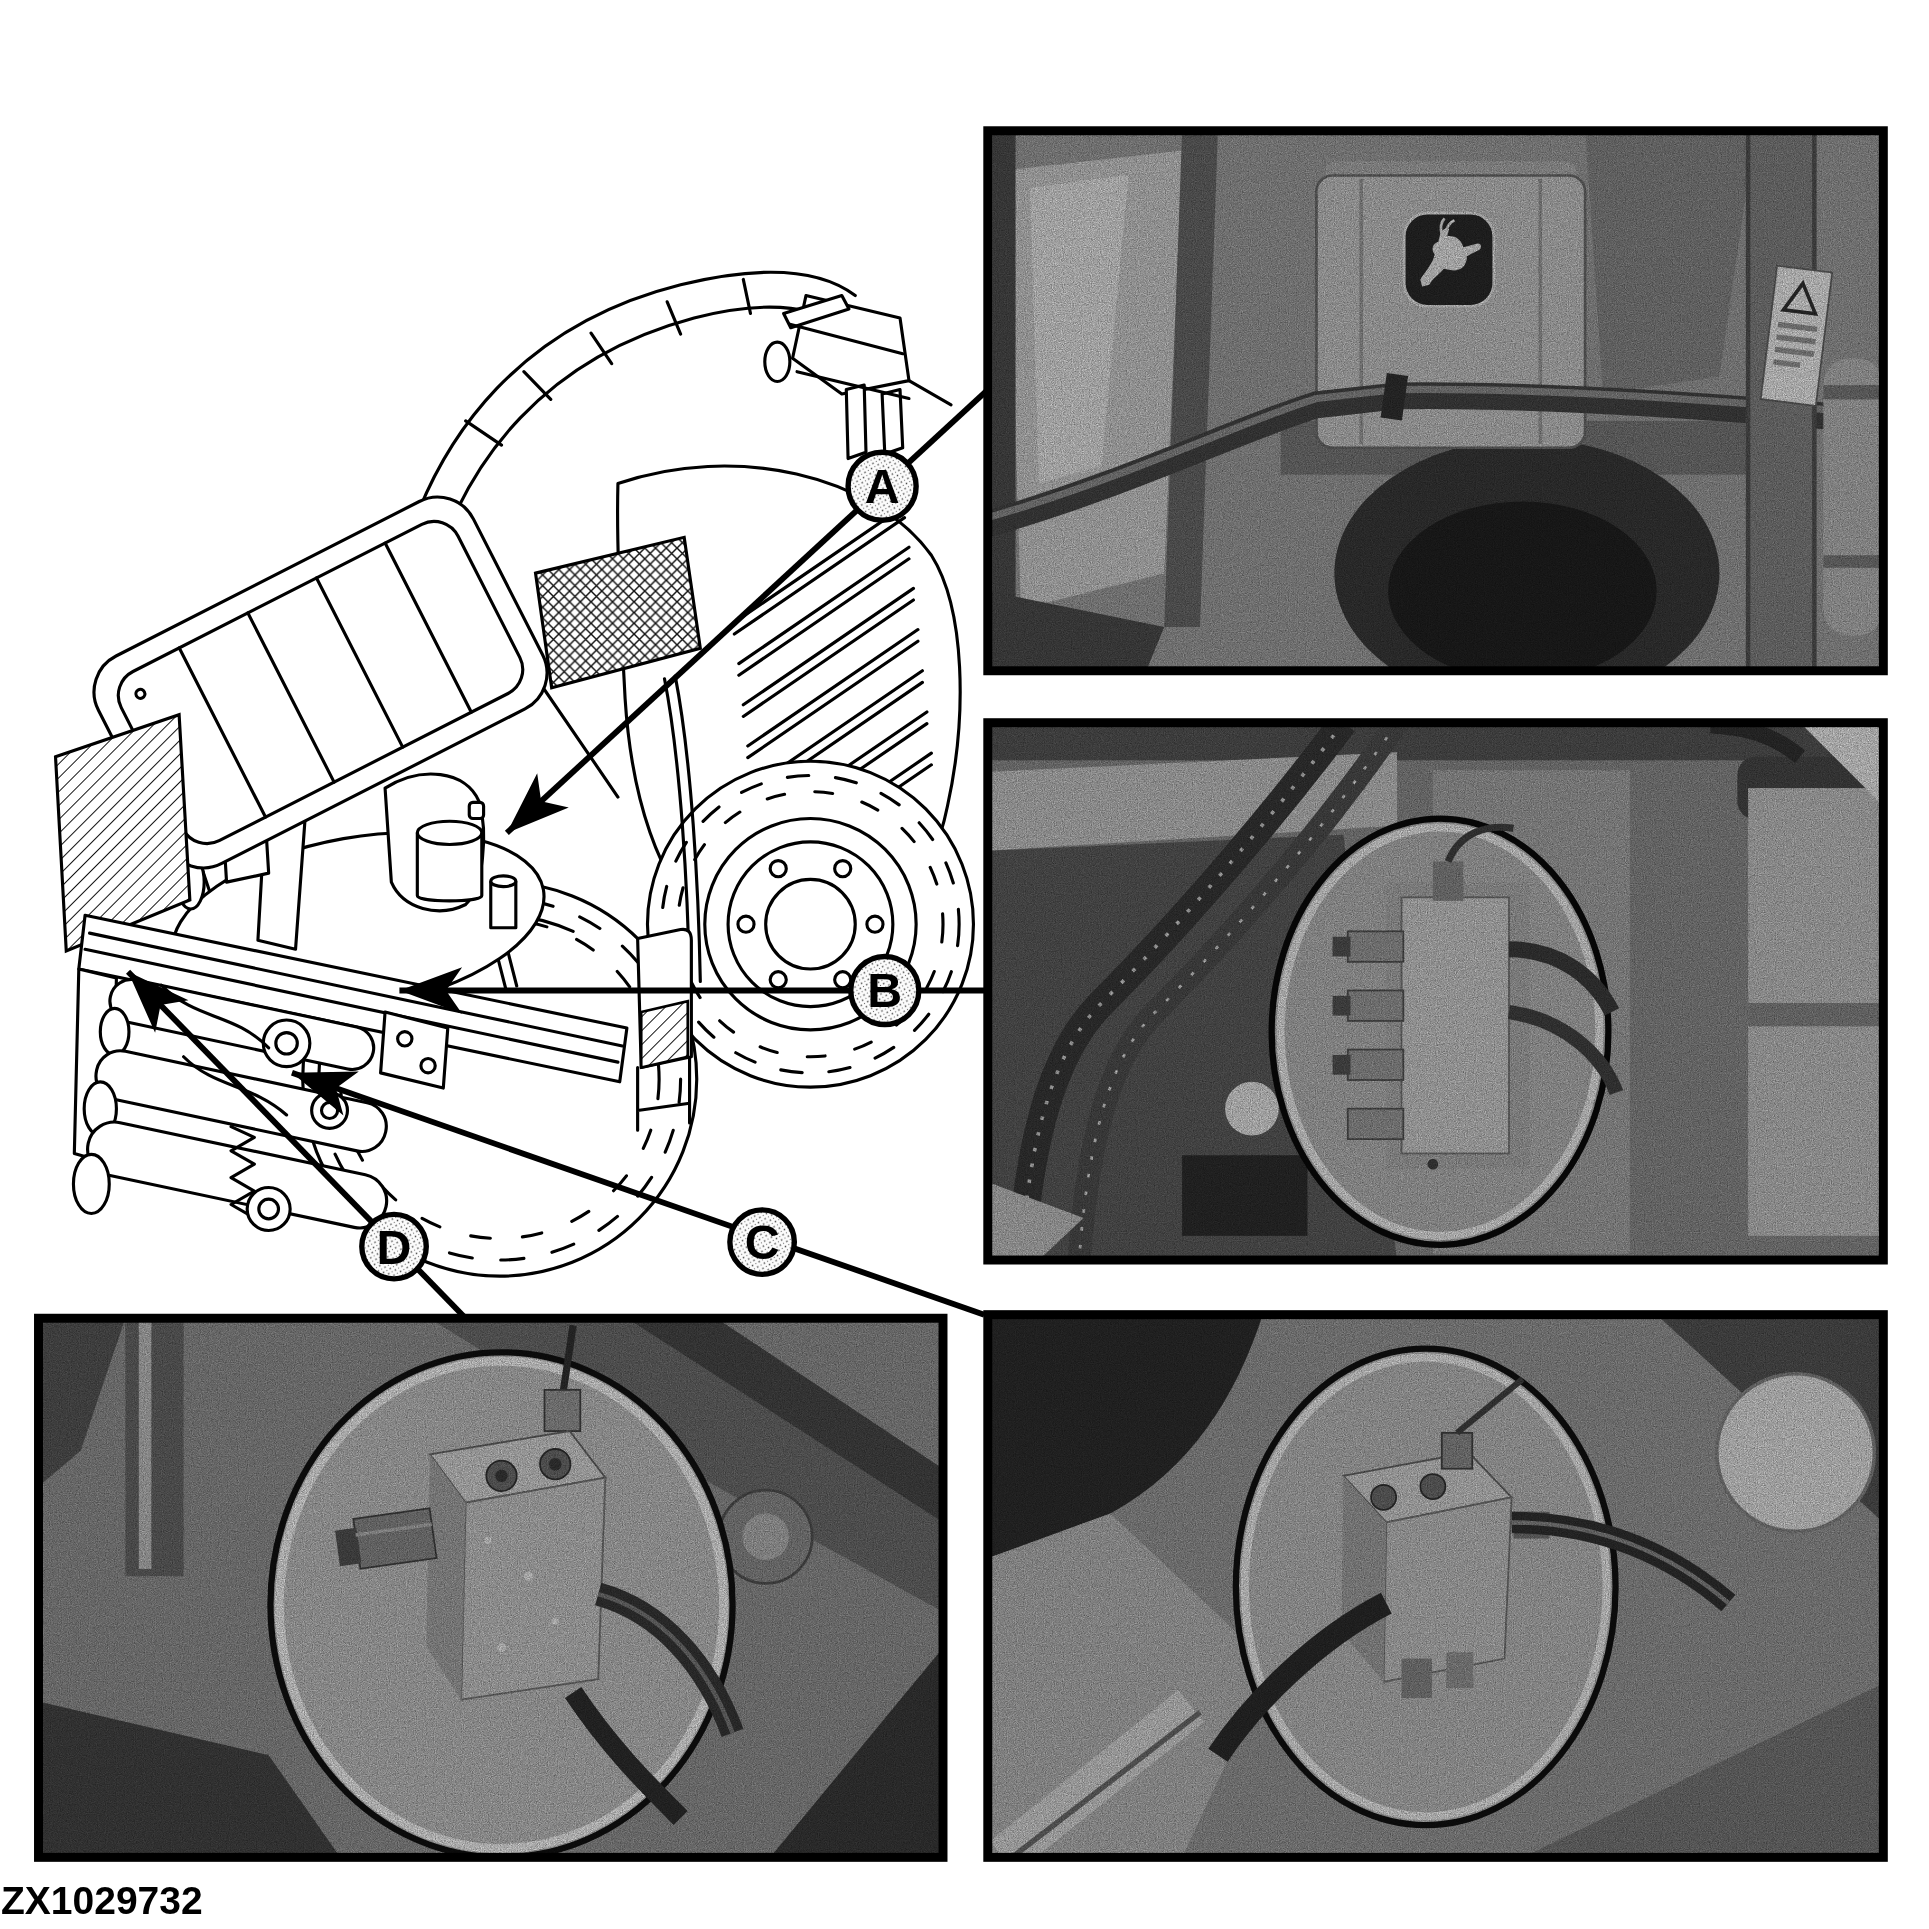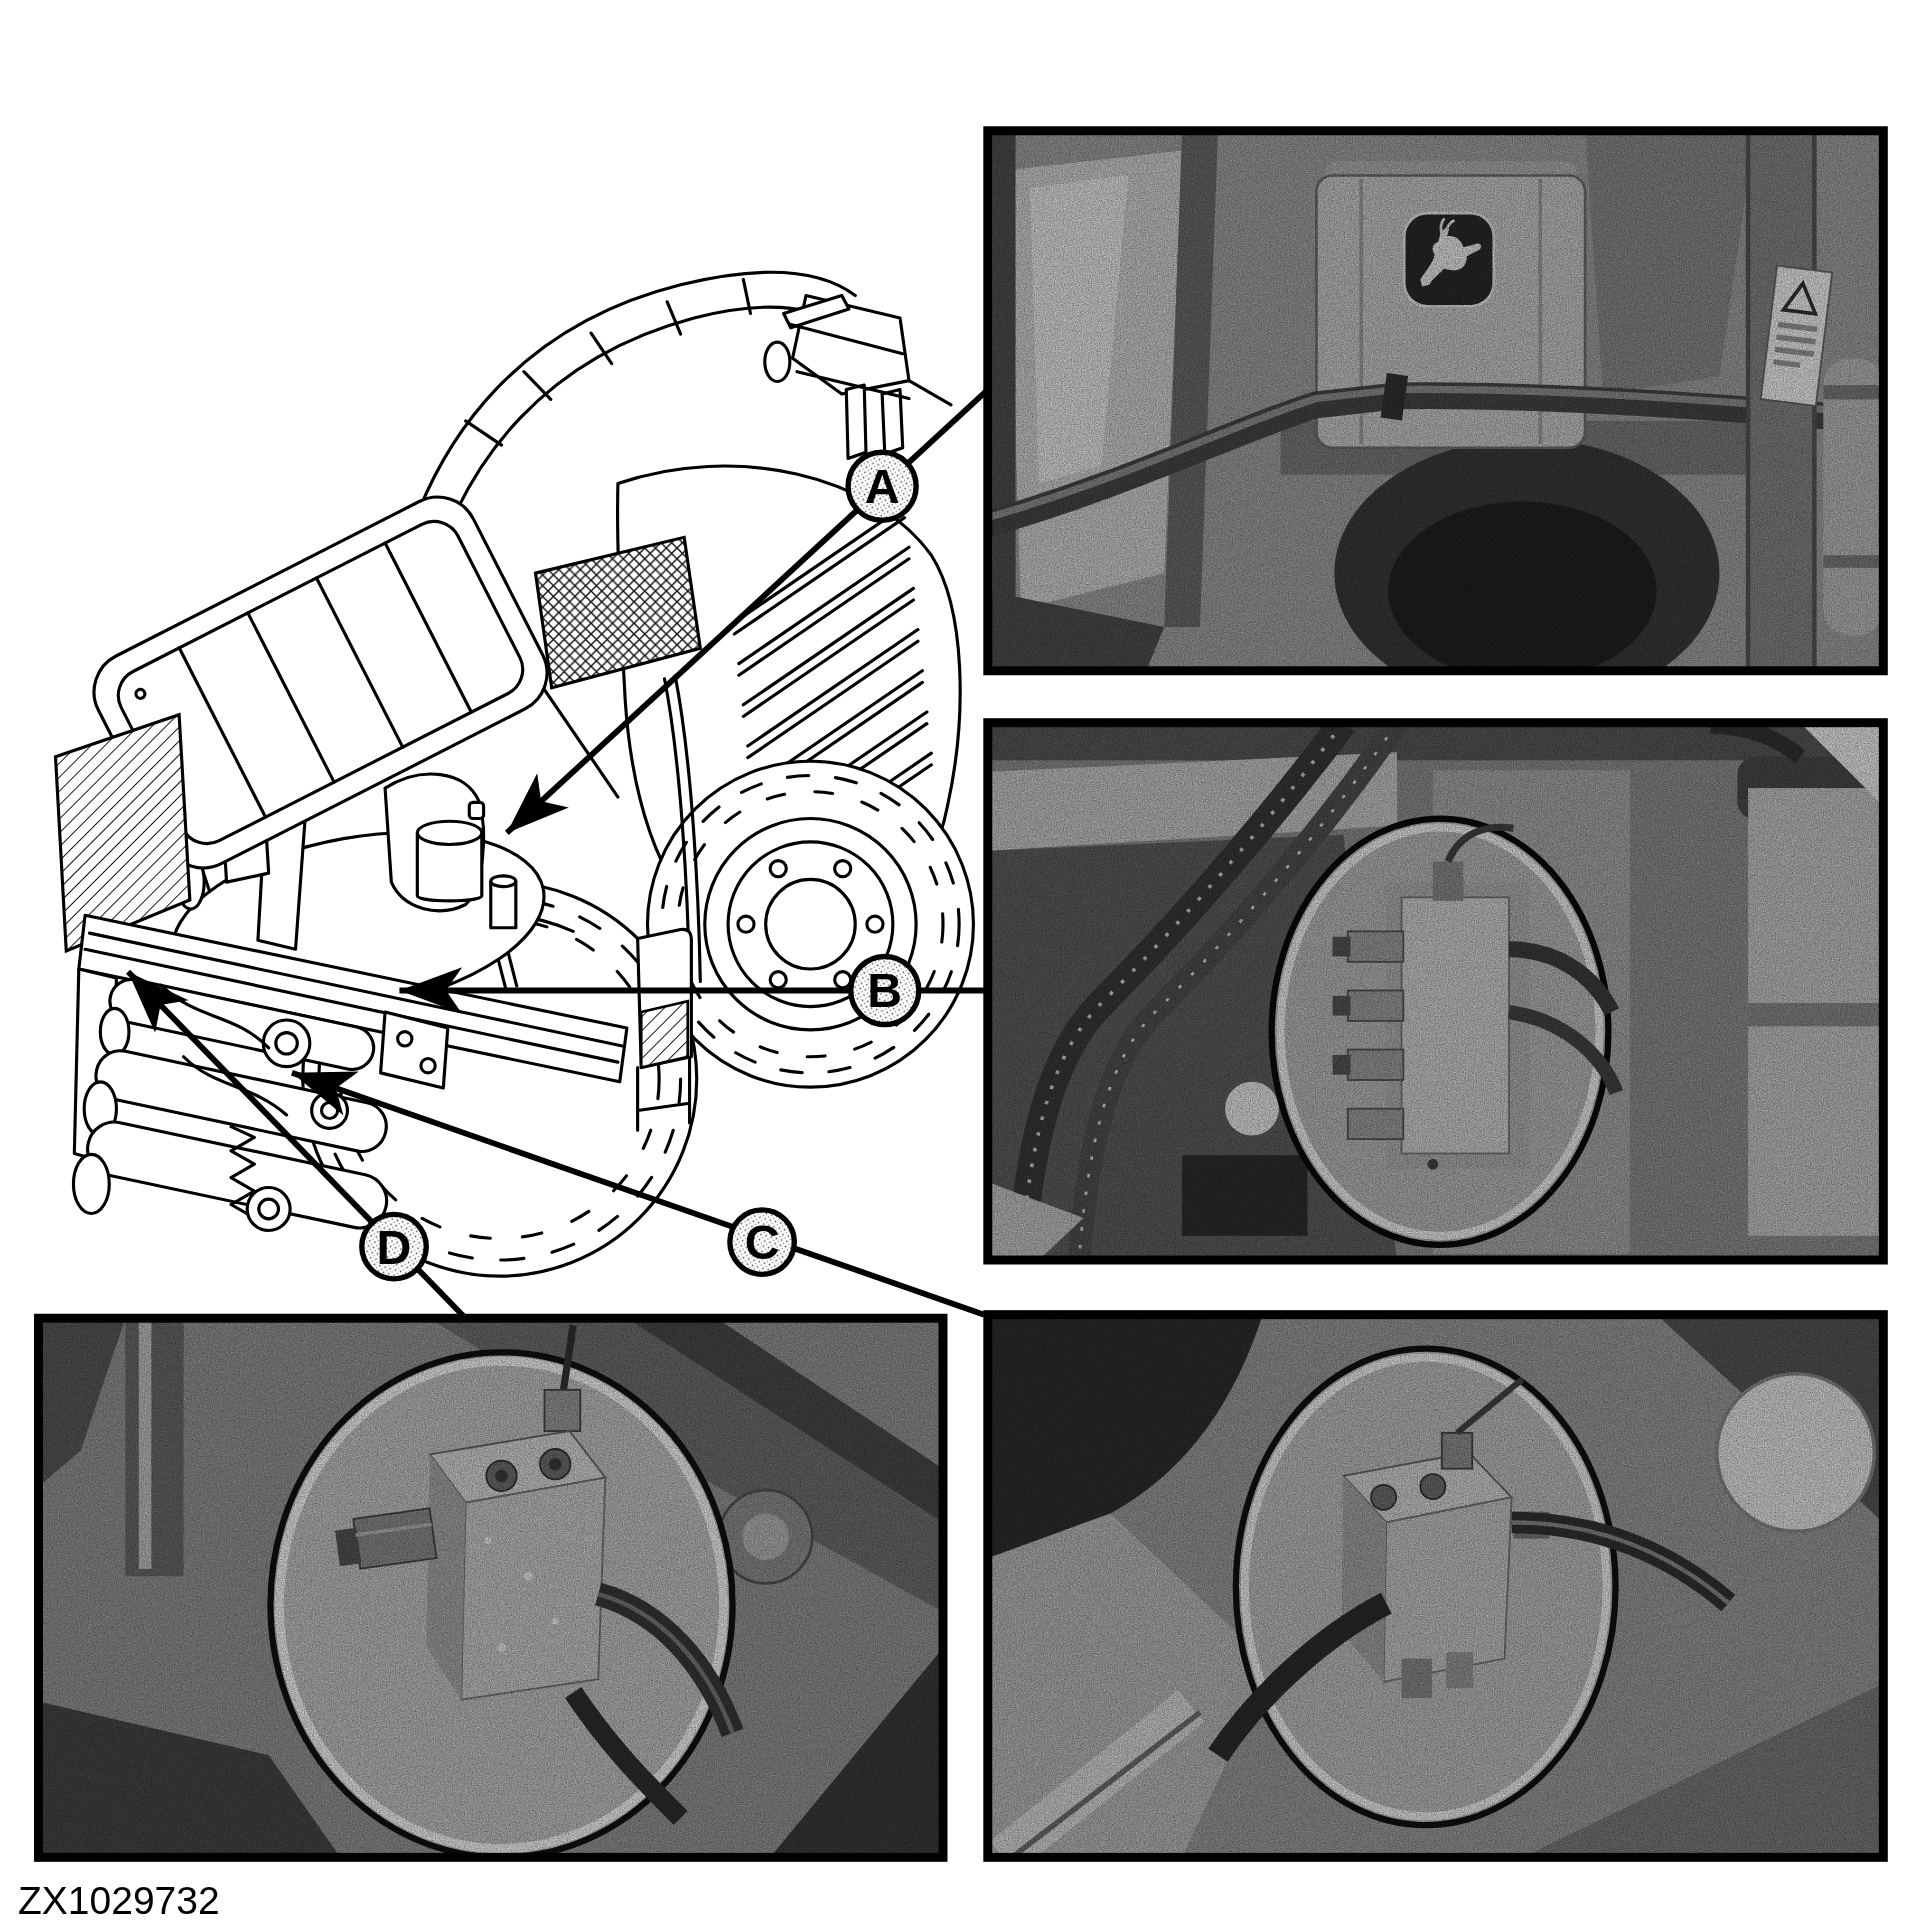--- a/index.html
+++ b/index.html
@@ -1,19 +1,19 @@
 <!DOCTYPE html>
 <html style="font-size:14.3px"><head>
 <meta charset="utf-8">
 <style>
   html,body{margin:0;padding:0;background:#ffffff;}
   .page{position:relative;width:1929px;height:1929px;background:#ffffff;overflow:hidden;
         font-family:"Liberation Sans",sans-serif;}
   .page svg{position:absolute;left:0;top:0;}
-  .figure-code{position:absolute;left:18px;top:1879px;font-size:39px;font-weight:normal;
+  .figure-code{position:absolute;left:1px;top:1879px;font-size:39px;font-weight:bold;
         letter-spacing:0px;color:#000;font-family:"Liberation Sans",sans-serif;}
   text.callout-letter{font-family:"Liberation Sans",sans-serif;font-size:54px;font-weight:bold;fill:#000;}
   .ln{stroke:#000;fill:none;stroke-width:3.5;stroke-linecap:round;stroke-linejoin:round;}
   .lnf{stroke:#000;fill:#fff;stroke-width:3.5;stroke-linejoin:round;}
   .leader{stroke:#000;stroke-width:6.5;fill:none;}
 </style>
 </head>
 <body>
 
 <div class="page">

